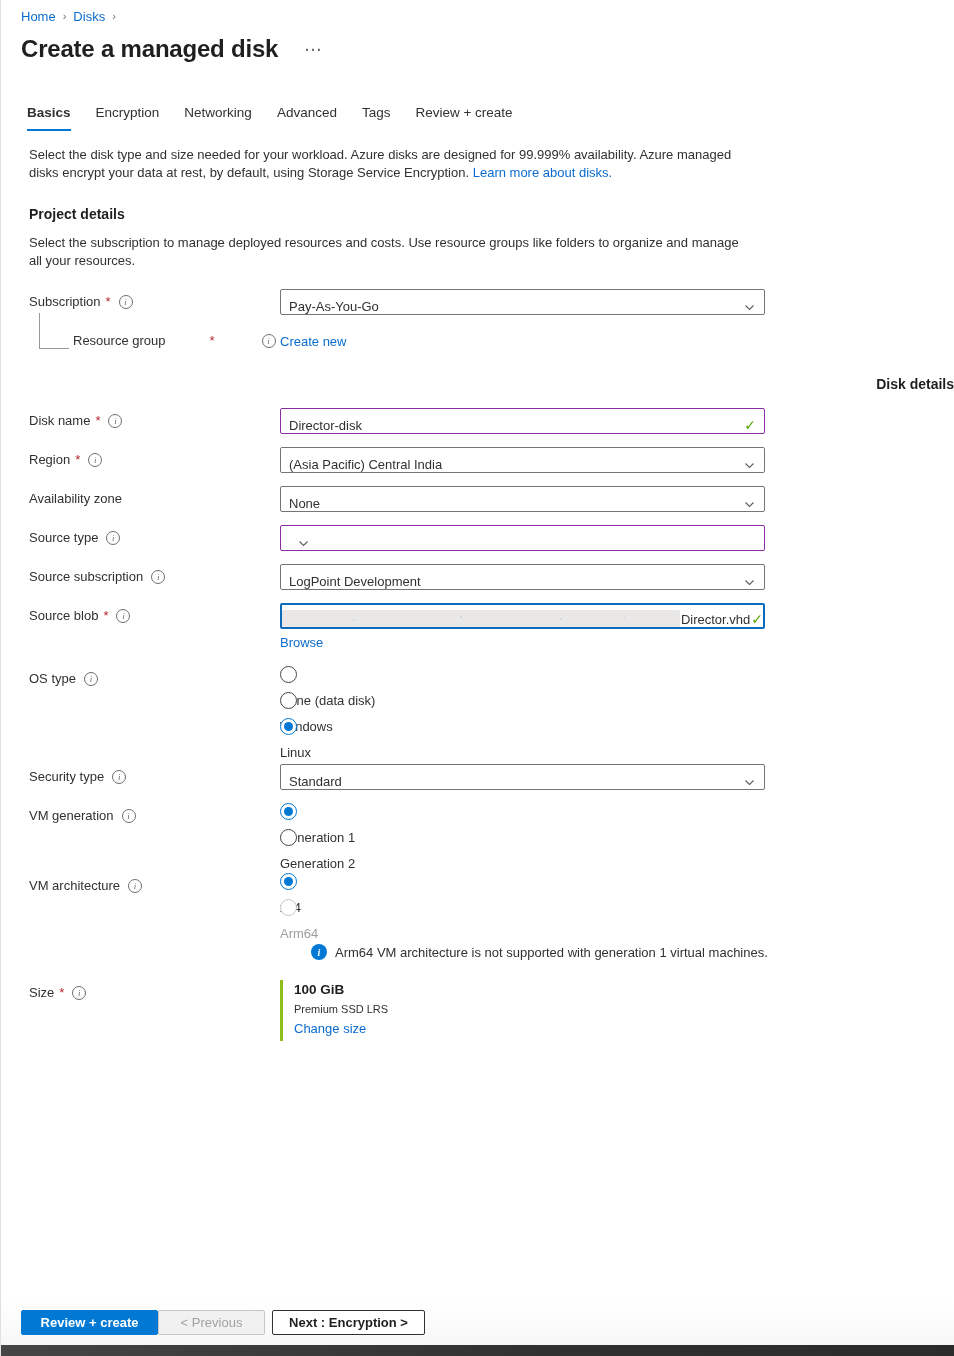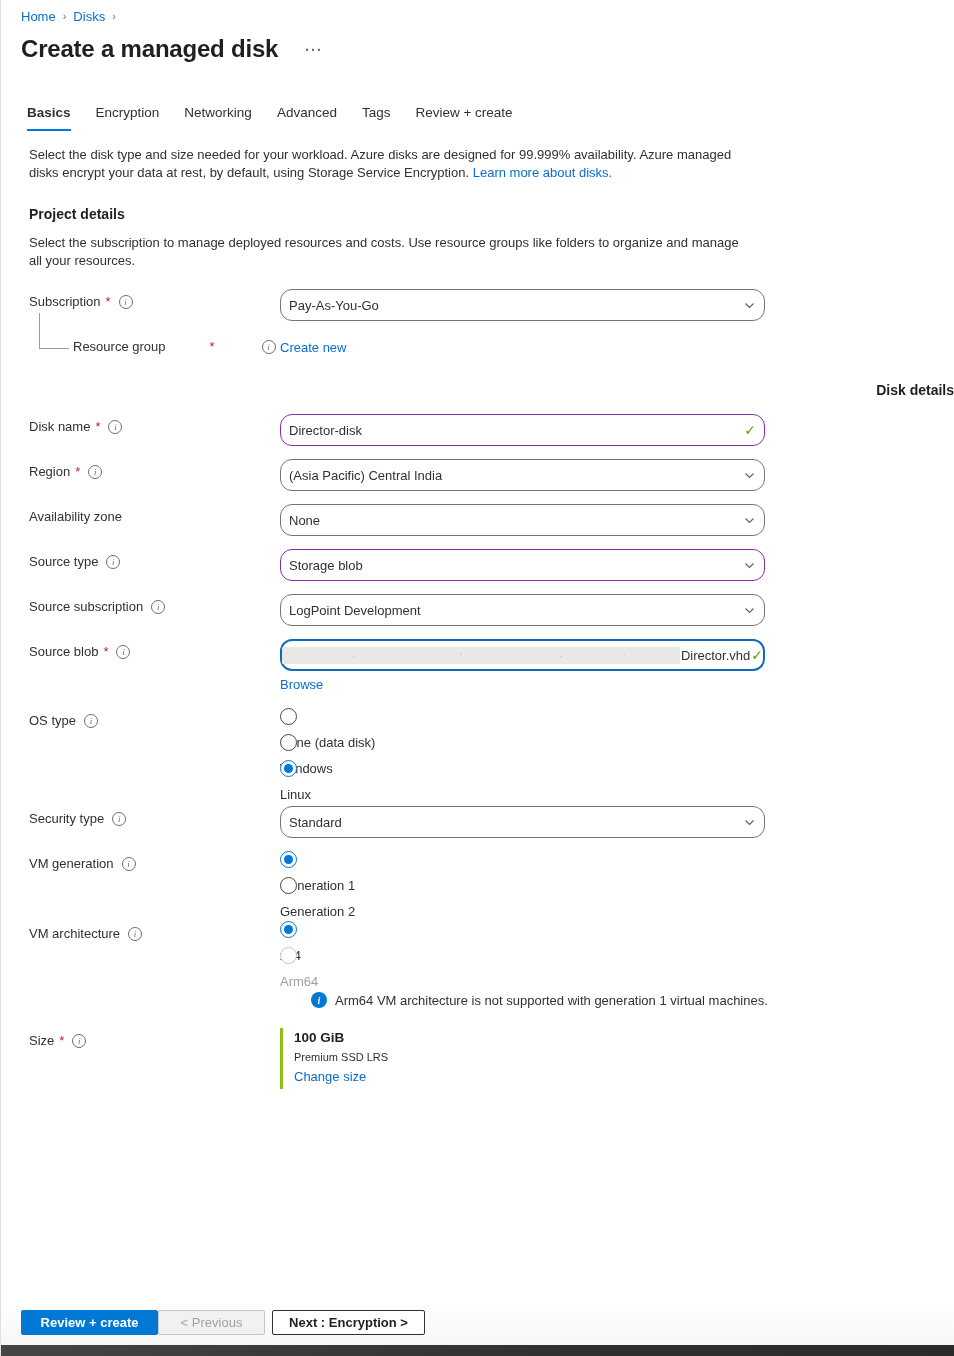--- a/index.html
+++ b/index.html
@@ -32,22 +32,22 @@
   .form { margin-top:20px; }
   .row { display:flex; align-items:flex-start; margin-left:28px; margin-bottom:13px; }
   .label-cell { width:251px; padding-top:5px; font-size:13px; display:flex; align-items:center; gap:5px; flex-shrink:0; }
   .req { color:#b4272c; font-size:13px; }
   .info-icon { width:14px; height:14px; border:1px solid #6e6e6e; border-radius:50%;
                font-size:9px; font-style:italic; font-family:"Liberation Serif","DejaVu Serif",serif;
                color:#6e6e6e; display:inline-flex; align-items:center; justify-content:center;
                margin-left:3px; cursor:pointer; flex-shrink:0; }
   .control-cell { width:485px; }
 
-  .field { height:32px; border:1px solid #757575; border-radius:12px; background:#fff;
-           display:flex; align-items:center; padding:0 8px; font-size:13px; cursor:pointer; }
+  .field { height:26px; border:1px solid #757575; border-radius:2px; background:#fff;
+           display:flex; align-items:flex-end; padding:0 8px; font-size:13px; cursor:pointer; }
   .field .val { flex:1; white-space:nowrap; overflow:hidden; }
   .field.modified { border-color:#8a2da5; }
   .field.focusedblue { border:2px solid #0f6cbd; padding:0 0; }
   .chev { flex-shrink:0; margin-left:8px; }
   .check { color:#57a300; font-size:14px; font-weight:700; flex-shrink:0; margin-left:6px; }
 
   .redact { flex:1; height:17px; background:#e9e8e7; border-radius:1px; margin-right:1px;
             background-image:
               radial-gradient(circle 1px at 18% 60%, #c9d6e8 0 1px, transparent 1px),
               radial-gradient(circle 1px at 45% 40%, #cfd9e6 0 1px, transparent 1px),
@@ -209,21 +209,20 @@
       </div>
     </div>
 
     <div class="row">
       <div class="label-cell">
         <span>Source type</span>
         <span class="info-icon">i</span>
       </div>
       <div class="control-cell">
         <div class="field modified">
-          <span class="val">Storage blob</span>
           <svg class="chev" width="13" height="13" viewBox="0 0 13 13">
               <path d="M2.5 4.5 L6.5 8.5 L10.5 4.5" fill="none" stroke="#605e5c" stroke-width="1.1"></path>
             </svg>
         </div>
       </div>
     </div>
 
     <div class="row">
       <div class="label-cell">
         <span>Source subscription</span>

